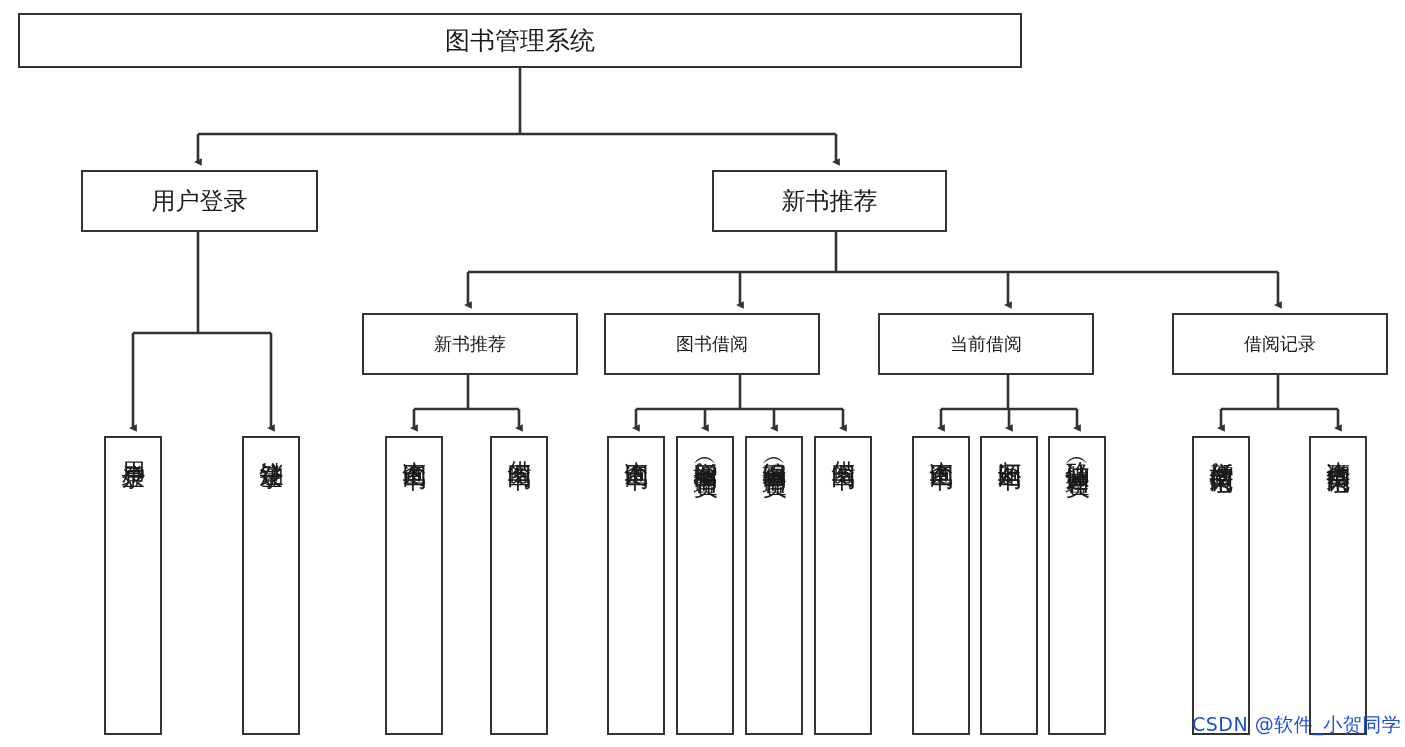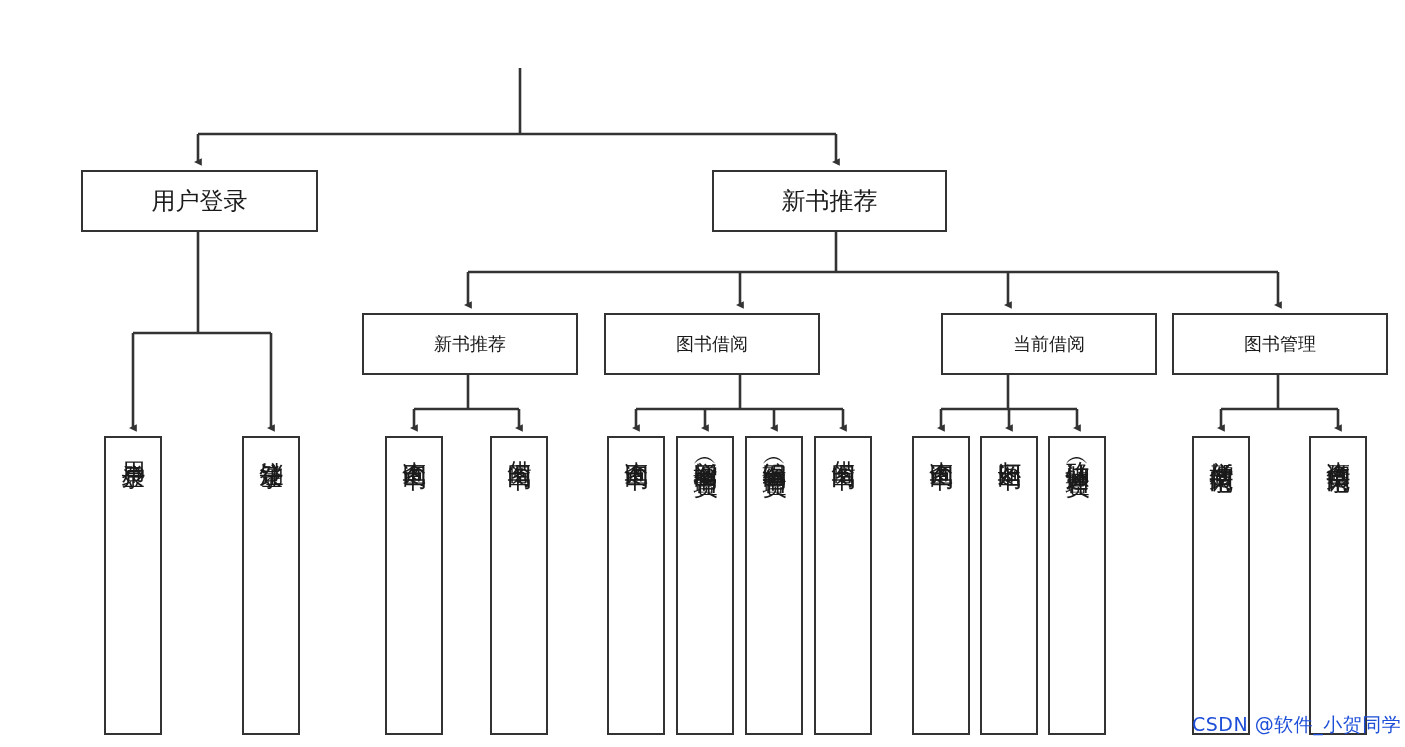--- a/index.html
+++ b/index.html
@@ -121,39 +121,42 @@
       <path d="M1009,409 L1009,428" marker-end="url(#arrowhead)"></path>
       <path d="M1077,409 L1077,428" marker-end="url(#arrowhead)"></path>
 
       <path d="M1278,375 L1278,409"></path>
       <path d="M1221,409 L1338,409"></path>
       <path d="M1221,409 L1221,428" marker-end="url(#arrowhead)"></path>
       <path d="M1338,409 L1338,428" marker-end="url(#arrowhead)"></path>
     </g>
   </svg>
 
+  <div class="node node-root" style="left:18px; top:13px; width:1004px; height:55px;">
+    <span class="node-label">图书管理系统</span>
+  </div>
 
   <div class="node node-l2" style="left:81px; top:170px; width:237px; height:62px;">
     <span class="node-label">用户登录</span>
   </div>
   <div class="node node-l2" style="left:712px; top:170px; width:235px; height:62px;">
     <span class="node-label">新书推荐</span>
   </div>
 
   <div class="node node-l3" style="left:362px; top:313px; width:216px; height:62px;">
     <span class="node-label">新书推荐</span>
   </div>
   <div class="node node-l3" style="left:604px; top:313px; width:216px; height:62px;">
     <span class="node-label">图书借阅</span>
   </div>
-  <div class="node node-l3" style="left:941px; top:313px; width:216px; height:62px;">
+  <div class="node node-l3" style="left:878px; top:313px; width:216px; height:62px;">
     <span class="node-label">当前借阅</span>
   </div>
   <div class="node node-l3" style="left:1172px; top:313px; width:216px; height:62px;">
-    <span class="node-label">图书管理</span>
+    <span class="node-label">借阅记录</span>
   </div>
 
   <div class="node node-leaf" style="left:104px; top:436px; width:58px; height:299px;">
     <span class="node-label">用户登录</span>
   </div>
   <div class="node node-leaf" style="left:242px; top:436px; width:58px; height:299px;">
     <span class="node-label">注销登录</span>
   </div>
 
   <div class="node node-leaf" style="left:385px; top:436px; width:58px; height:299px;">

